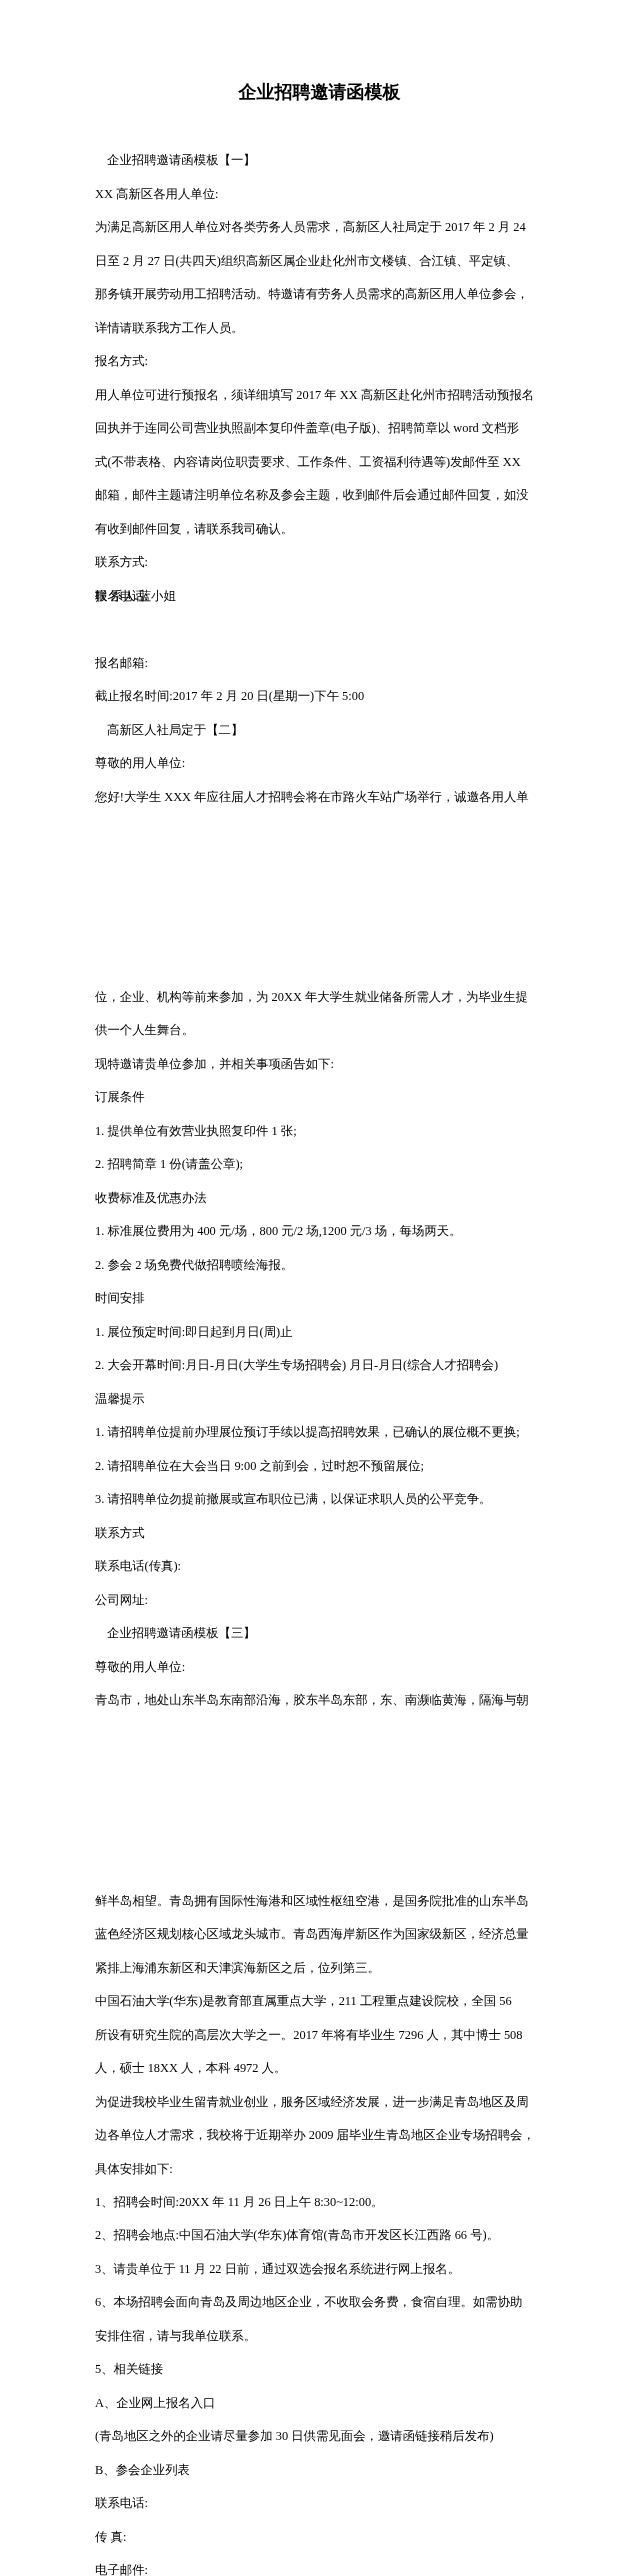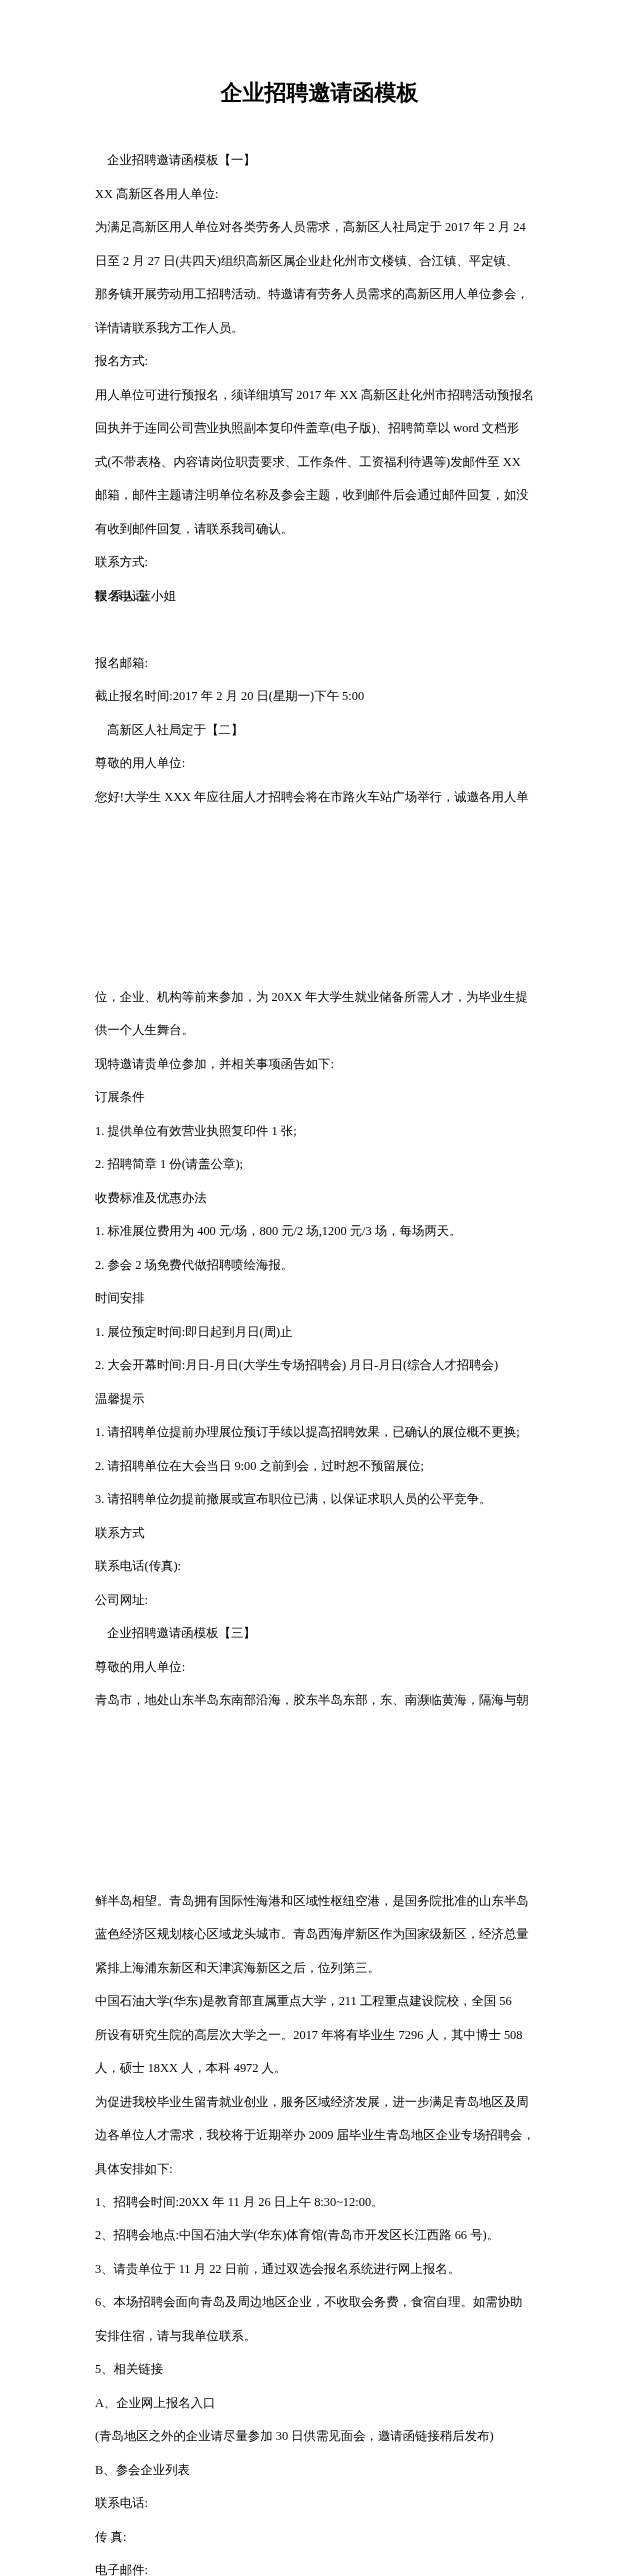--- a/index.html
+++ b/index.html
@@ -24,21 +24,21 @@
     background: #ffffff;
   }
   .doc-title {
     position: absolute;
     top: 77px;
     left: 0;
     width: 639px;
     height: 31px;
     line-height: 31px;
     text-align: center;
-    font-size: 22px;
+    font-size: 18px;
     font-weight: bold;
     white-space: pre;
   }
   .text-line {
     position: absolute;
     left: 95px;
     height: 33px;
     line-height: 33px;
     font-size: 12.4px;
     white-space: pre;

